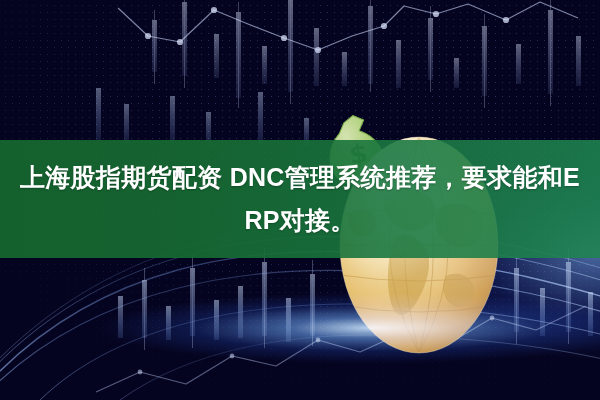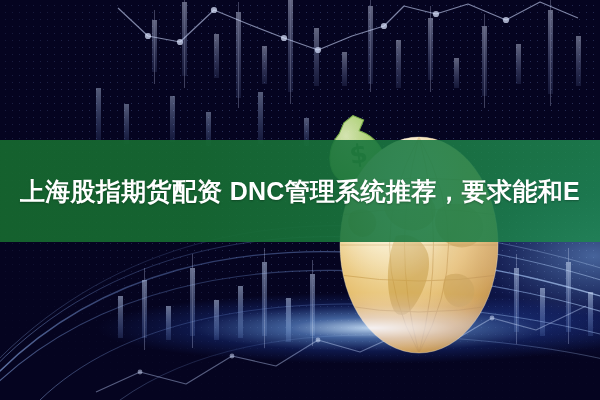--- a/index.html
+++ b/index.html
@@ -53,21 +53,21 @@
     background:
       radial-gradient(46% 36% at 99% 64%, rgba(120,175,255,0.55) 0%, rgba(40,80,210,0.22) 42%, rgba(0,0,0,0) 72%);
     mix-blend-mode:screen;
     pointer-events:none;
   }
 
   
   #caption-band {
     position:absolute;
     left:0; top:140px;
-    width:600px; height:102px;
+    width:600px; height:118px;
     background:linear-gradient(90deg,
         rgba(22,104,47,0.93) 0%,
         rgba(22,106,50,0.93) 32%,
         rgba(25,116,60,0.90) 58%,
         rgba(28,126,72,0.88) 78%,
         rgba(30,133,80,0.88) 100%);
     display:flex;
     flex-direction:column;
     align-items:center;
     justify-content:center;
@@ -273,15 +273,16 @@
         <ellipse cx="419" cy="245" rx="79" ry="108" fill="none" stroke="#fff4d4" stroke-opacity="0.35" stroke-width="1"></ellipse>
       </g>
     </svg>
   </div>
 
   <div class="layer" id="horizon-glow"></div>
   <div class="layer" id="corner-glow"></div>
 
   <div id="caption-band">
     <div class="cap-line">上海股指期货配资 DNC管理系统推荐，要求能和E</div>
+    <div class="cap-line">RP对接。</div>
   </div>
 
 </div>
 
 </body></html>

